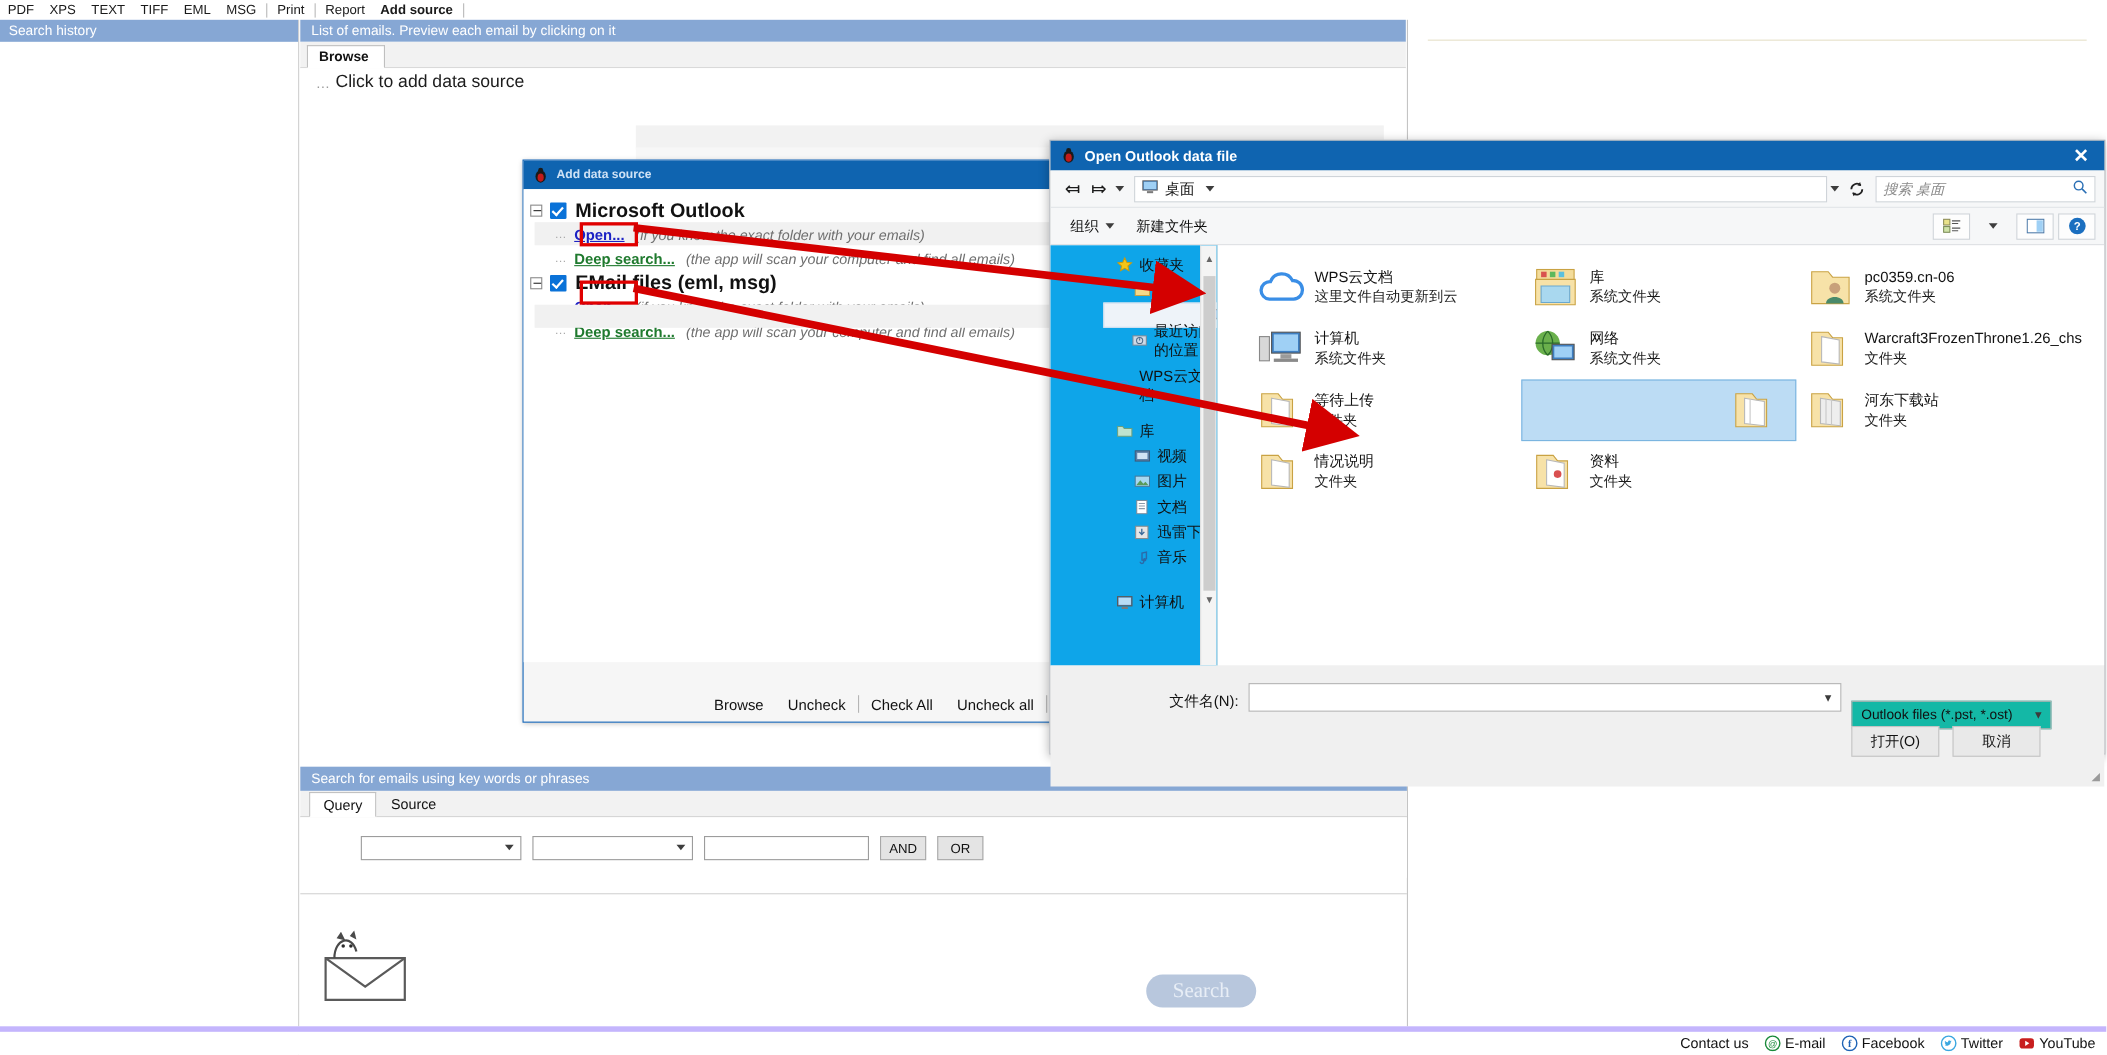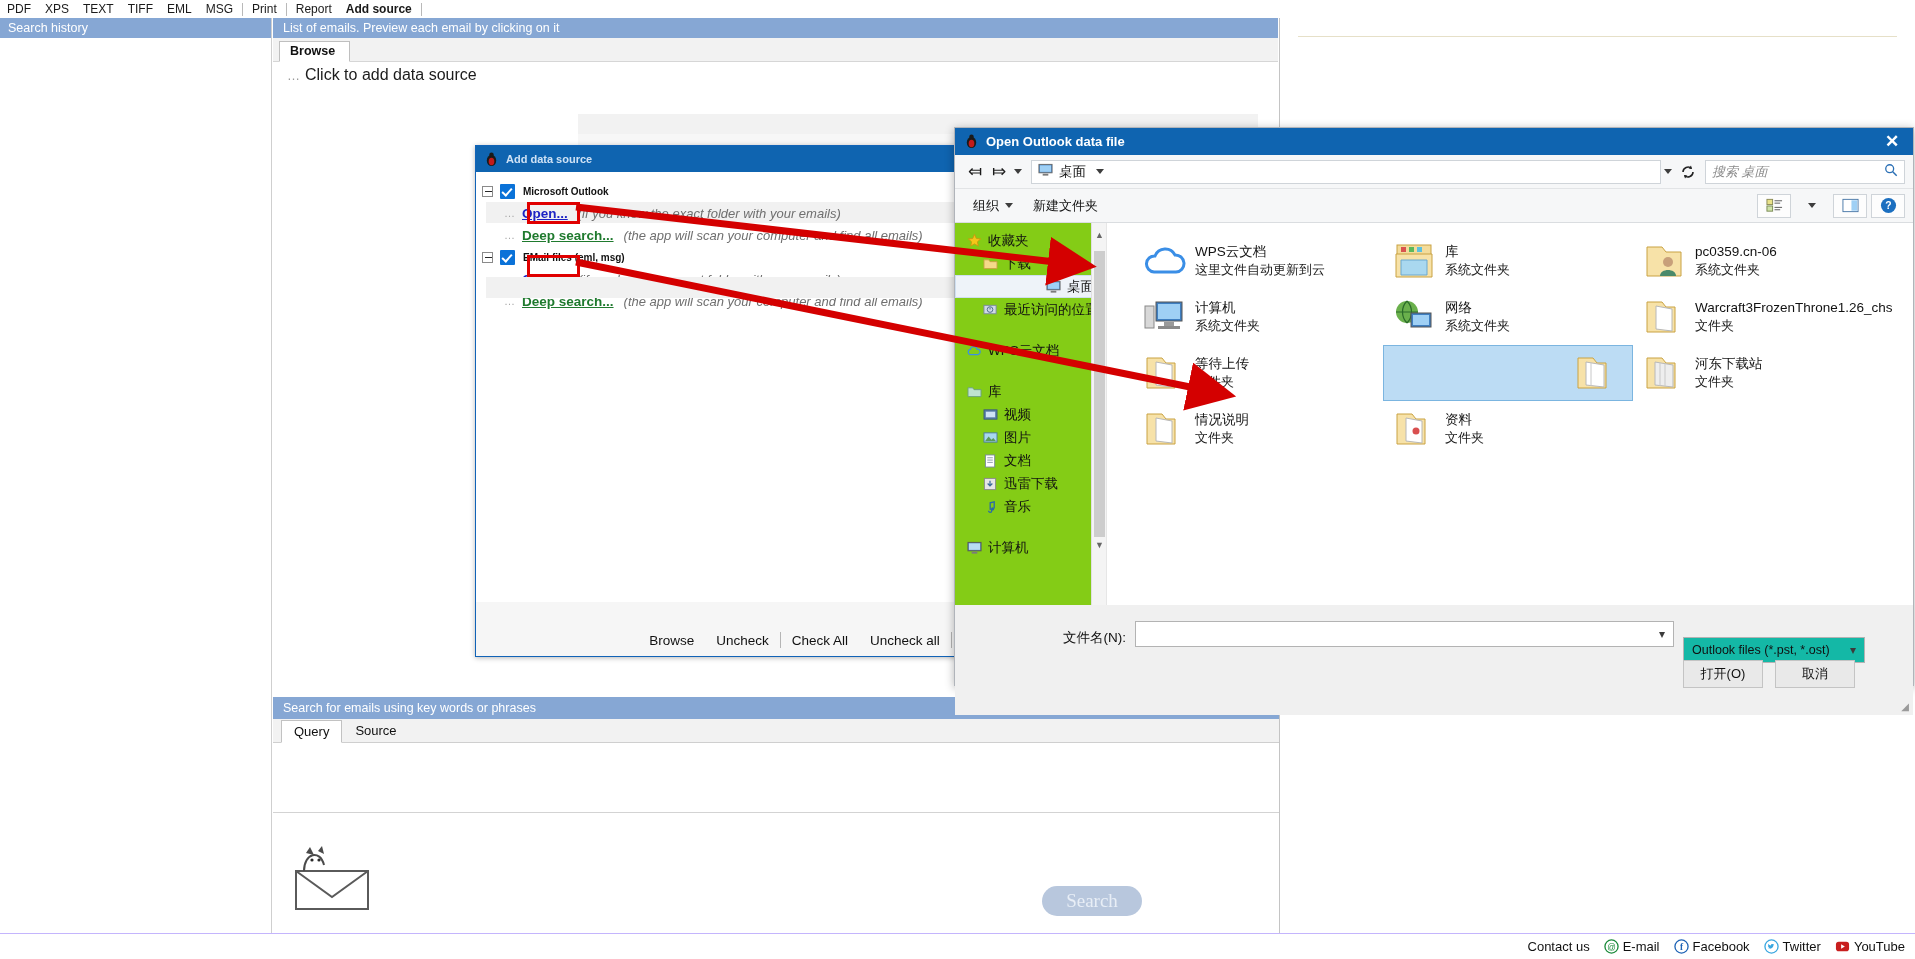--- a/index.html
+++ b/index.html
@@ -102,21 +102,21 @@
     content: ""; position: absolute; left: 2px; top: 4px; width: 7px; height: 1px; background: #2a2a2a;
   }
   .chk {
     width: 15px; height: 15px; background: #0a72d8; margin-right: 8px; flex: none;
     position: relative; border-radius: 1px;
   }
   .chk:after {
     content: ""; position: absolute; left: 4px; top: 2px; width: 4px; height: 8px;
     border: solid #fff; border-width: 0 2px 2px 0; transform: rotate(42deg);
   }
-  .node-label { font-weight: bold; font-size: 10px; color: #111; }
+  .node-label { font-weight: bold; font-size: 18px; color: #111; }
   .sub-row { display: flex; align-items: center; height: 22px; padding-left: 22px; }
   .guide { color: #a8a8a8; font-size: 11px; margin-right: 8px; letter-spacing: -1px; }
   .lnk-open {
     color: #1d23c4; text-decoration: underline; font-weight: bold; font-size: 13.5px;
   }
   .lnk-deep {
     color: #1f7a2e; text-decoration: underline; font-weight: bold; font-size: 13.5px;
   }
   .hint { font-style: italic; color: #6f6f6f; font-size: 13px; margin-left: 10px; }
   .rowbg { position: absolute; left: 10px; width: 590px; height: 21px; background: #f1f1f1; }
@@ -166,21 +166,21 @@
     width: 100px; height: 30px; border-radius: 15px;
     background: #b8c7dd; color: #e8eef6;
     font-family: "Liberation Serif", serif; font-size: 19px;
     display: flex; align-items: center; justify-content: center;
   }
   .mailcat { position: absolute; left: 290px; top: 845px; }
 
   
   .footer {
     position: absolute; left: 0; bottom: 0; width: 1915px; height: 26px;
-    background: #ffffff; border-top: 1px solid #c4b5fd;
+    background: #ffffff; border-top: 5px solid #c4b5fd;
     display: flex; align-items: center; justify-content: flex-end; padding-right: 10px;
     font-size: 13px;
   }
   .footer .fi { display: flex; align-items: center; margin-left: 14px; }
   .footer .fi .gl { margin-right: 4px; display: inline-flex; }
 
   
   .fd {
     position: absolute; left: 954px; top: 127px; width: 960px; height: 559px;
     background: #f0f0f0; border: 1px solid #b0b4ba;
@@ -218,22 +218,22 @@
     height: 34px; background: #f6f7f8; border-bottom: 1px solid #dadde0;
     display: flex; align-items: center; padding: 0 8px;
   }
   .tbtn { font-size: 13px; padding: 3px 10px; display: flex; align-items: center; gap: 6px; }
   .tools-right { margin-left: auto; display: flex; align-items: center; gap: 4px; }
   .ibtn { width: 34px; height: 24px; display: flex; align-items: center; justify-content: center; }
   .ibtn.framed { border: 1px solid #cfd4d9; background: #fdfdfd; }
 
   .fd-main { display: flex; height: 382px; background: #ffffff; }
   .fd-side {
-    width: 152px; background: #84cc16; border-right: 1px solid #e6e6e6;
-    padding-top: 6px; position: relative; overflow: hidden;
+    width: 152px; background: #0ea5e9; border-right: 1px solid #e6e6e6;
+    padding-top: 6px; position: relative; overflow: hidden; padding-left: 48px;
   }
   .side-item {
     display: flex; align-items: center; height: 23px; font-size: 13.5px; padding-left: 10px;
   }
   .side-item.lvl1 { padding-left: 26px; }
   .side-item.sel { background: #eef3f9; border: 1px solid #cfdff0; height: 23px; margin-right: 4px; }
   .side-ico { width: 18px; display: inline-flex; align-items: center; justify-content: center; margin-right: 5px; }
   .side-scroll {
     position: absolute; right: 0; top: 0; width: 15px; height: 382px;
     background: #f4f4f4; border-left: 1px solid #e0e0e0;
@@ -379,20 +379,33 @@
       <span>Check All</span>
       <span>Uncheck all</span>
       <span class="vsep"></span>
     </div>
   </div>
 
   <div class="srch-hdr">Search for emails using key words or phrases</div>
   <div class="qtabs">
     <div class="qtab active">Query</div>
     <div class="qtab">Source</div>
+  </div>
+  <div class="qrow">
+    <div class="sel">
+      <span></span>
+      <span class="caret"></span>
+    </div>
+    <div class="sel">
+      <span></span>
+      <span class="caret"></span>
+    </div>
+    <div class="txtin"></div>
+    <div class="opbtn">AND</div>
+    <div class="opbtn">OR</div>
   </div>
   <div class="panel-sep"></div>
   <div class="mailcat">
     <svg width="84" height="70" viewBox="0 0 84 70">
       <path d="M6 26 L78 26 L78 64 L6 64 Z" fill="none" stroke="#5a5a5a" stroke-width="2"></path>
       <path d="M6 26 L42 52 L78 26" fill="none" stroke="#5a5a5a" stroke-width="2"></path>
       <path d="M14 26 C14 8, 30 4, 34 20" fill="none" stroke="#4a4a4a" stroke-width="2"></path>
       <path d="M16 8 L20 2 L24 10 Z" fill="#4a4a4a"></path>
       <path d="M28 6 L32 1 L34 9 Z" fill="#4a4a4a"></path>
       <circle cx="22" cy="15" r="1.6" fill="#2a2a2a"></circle>

